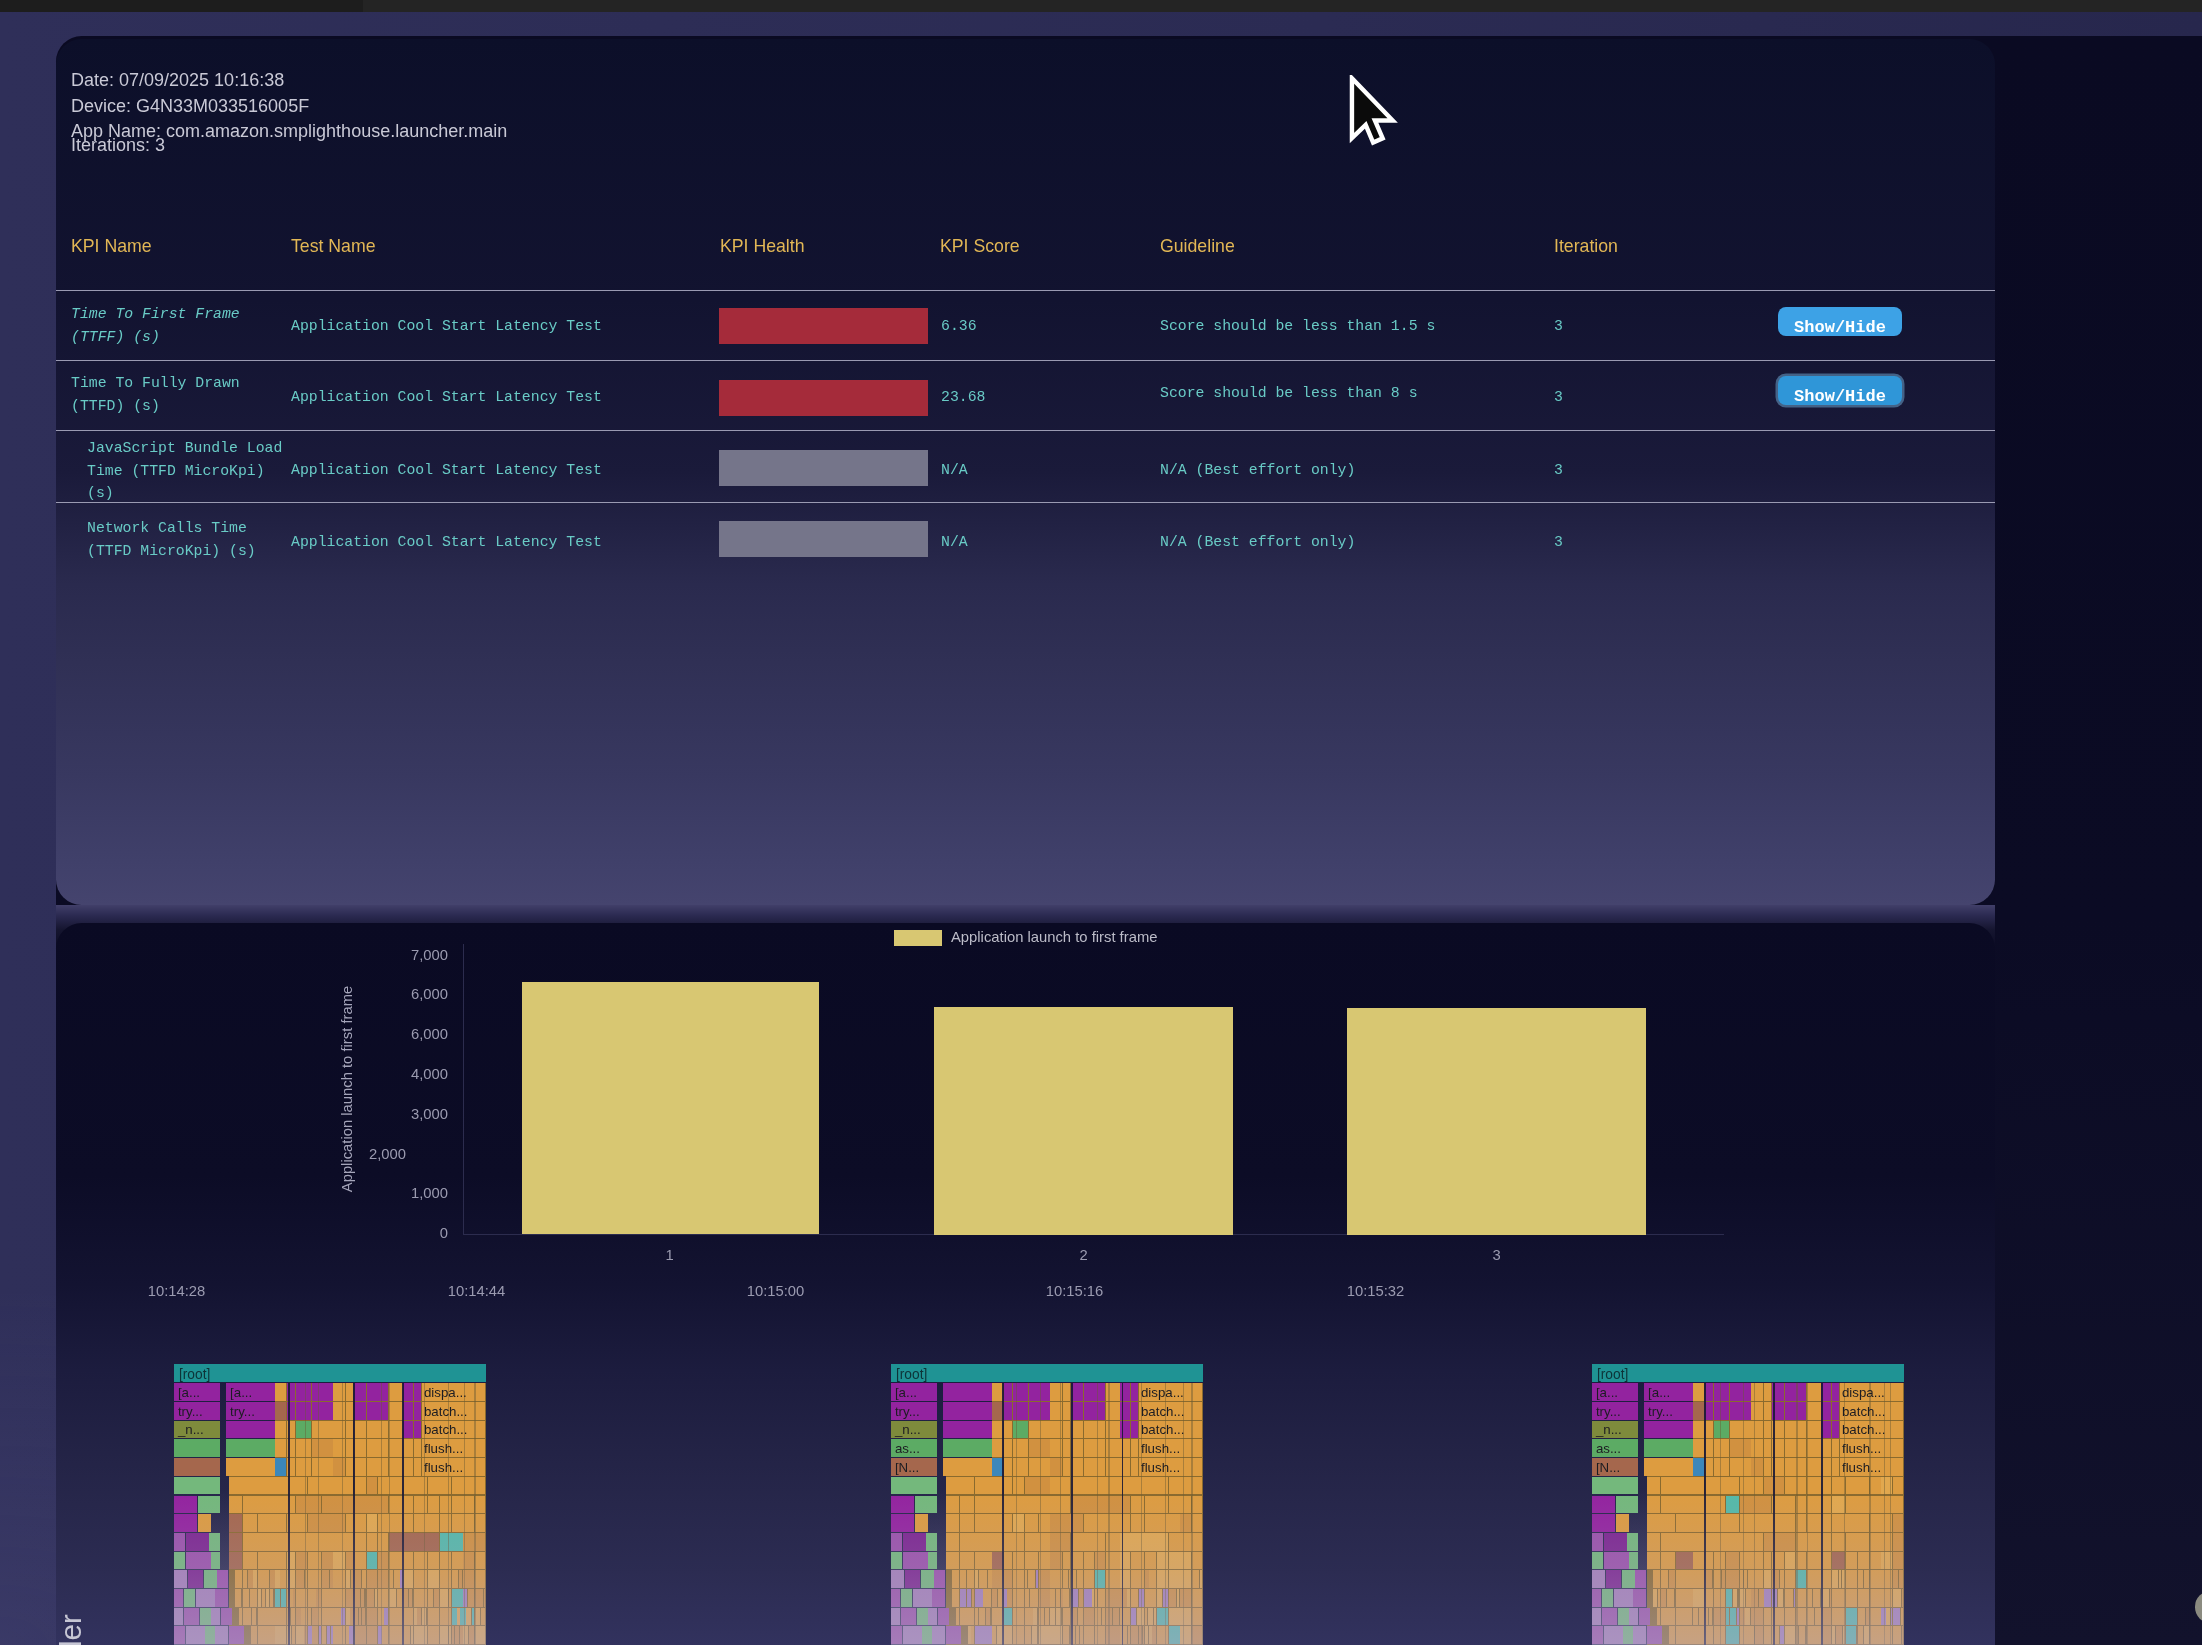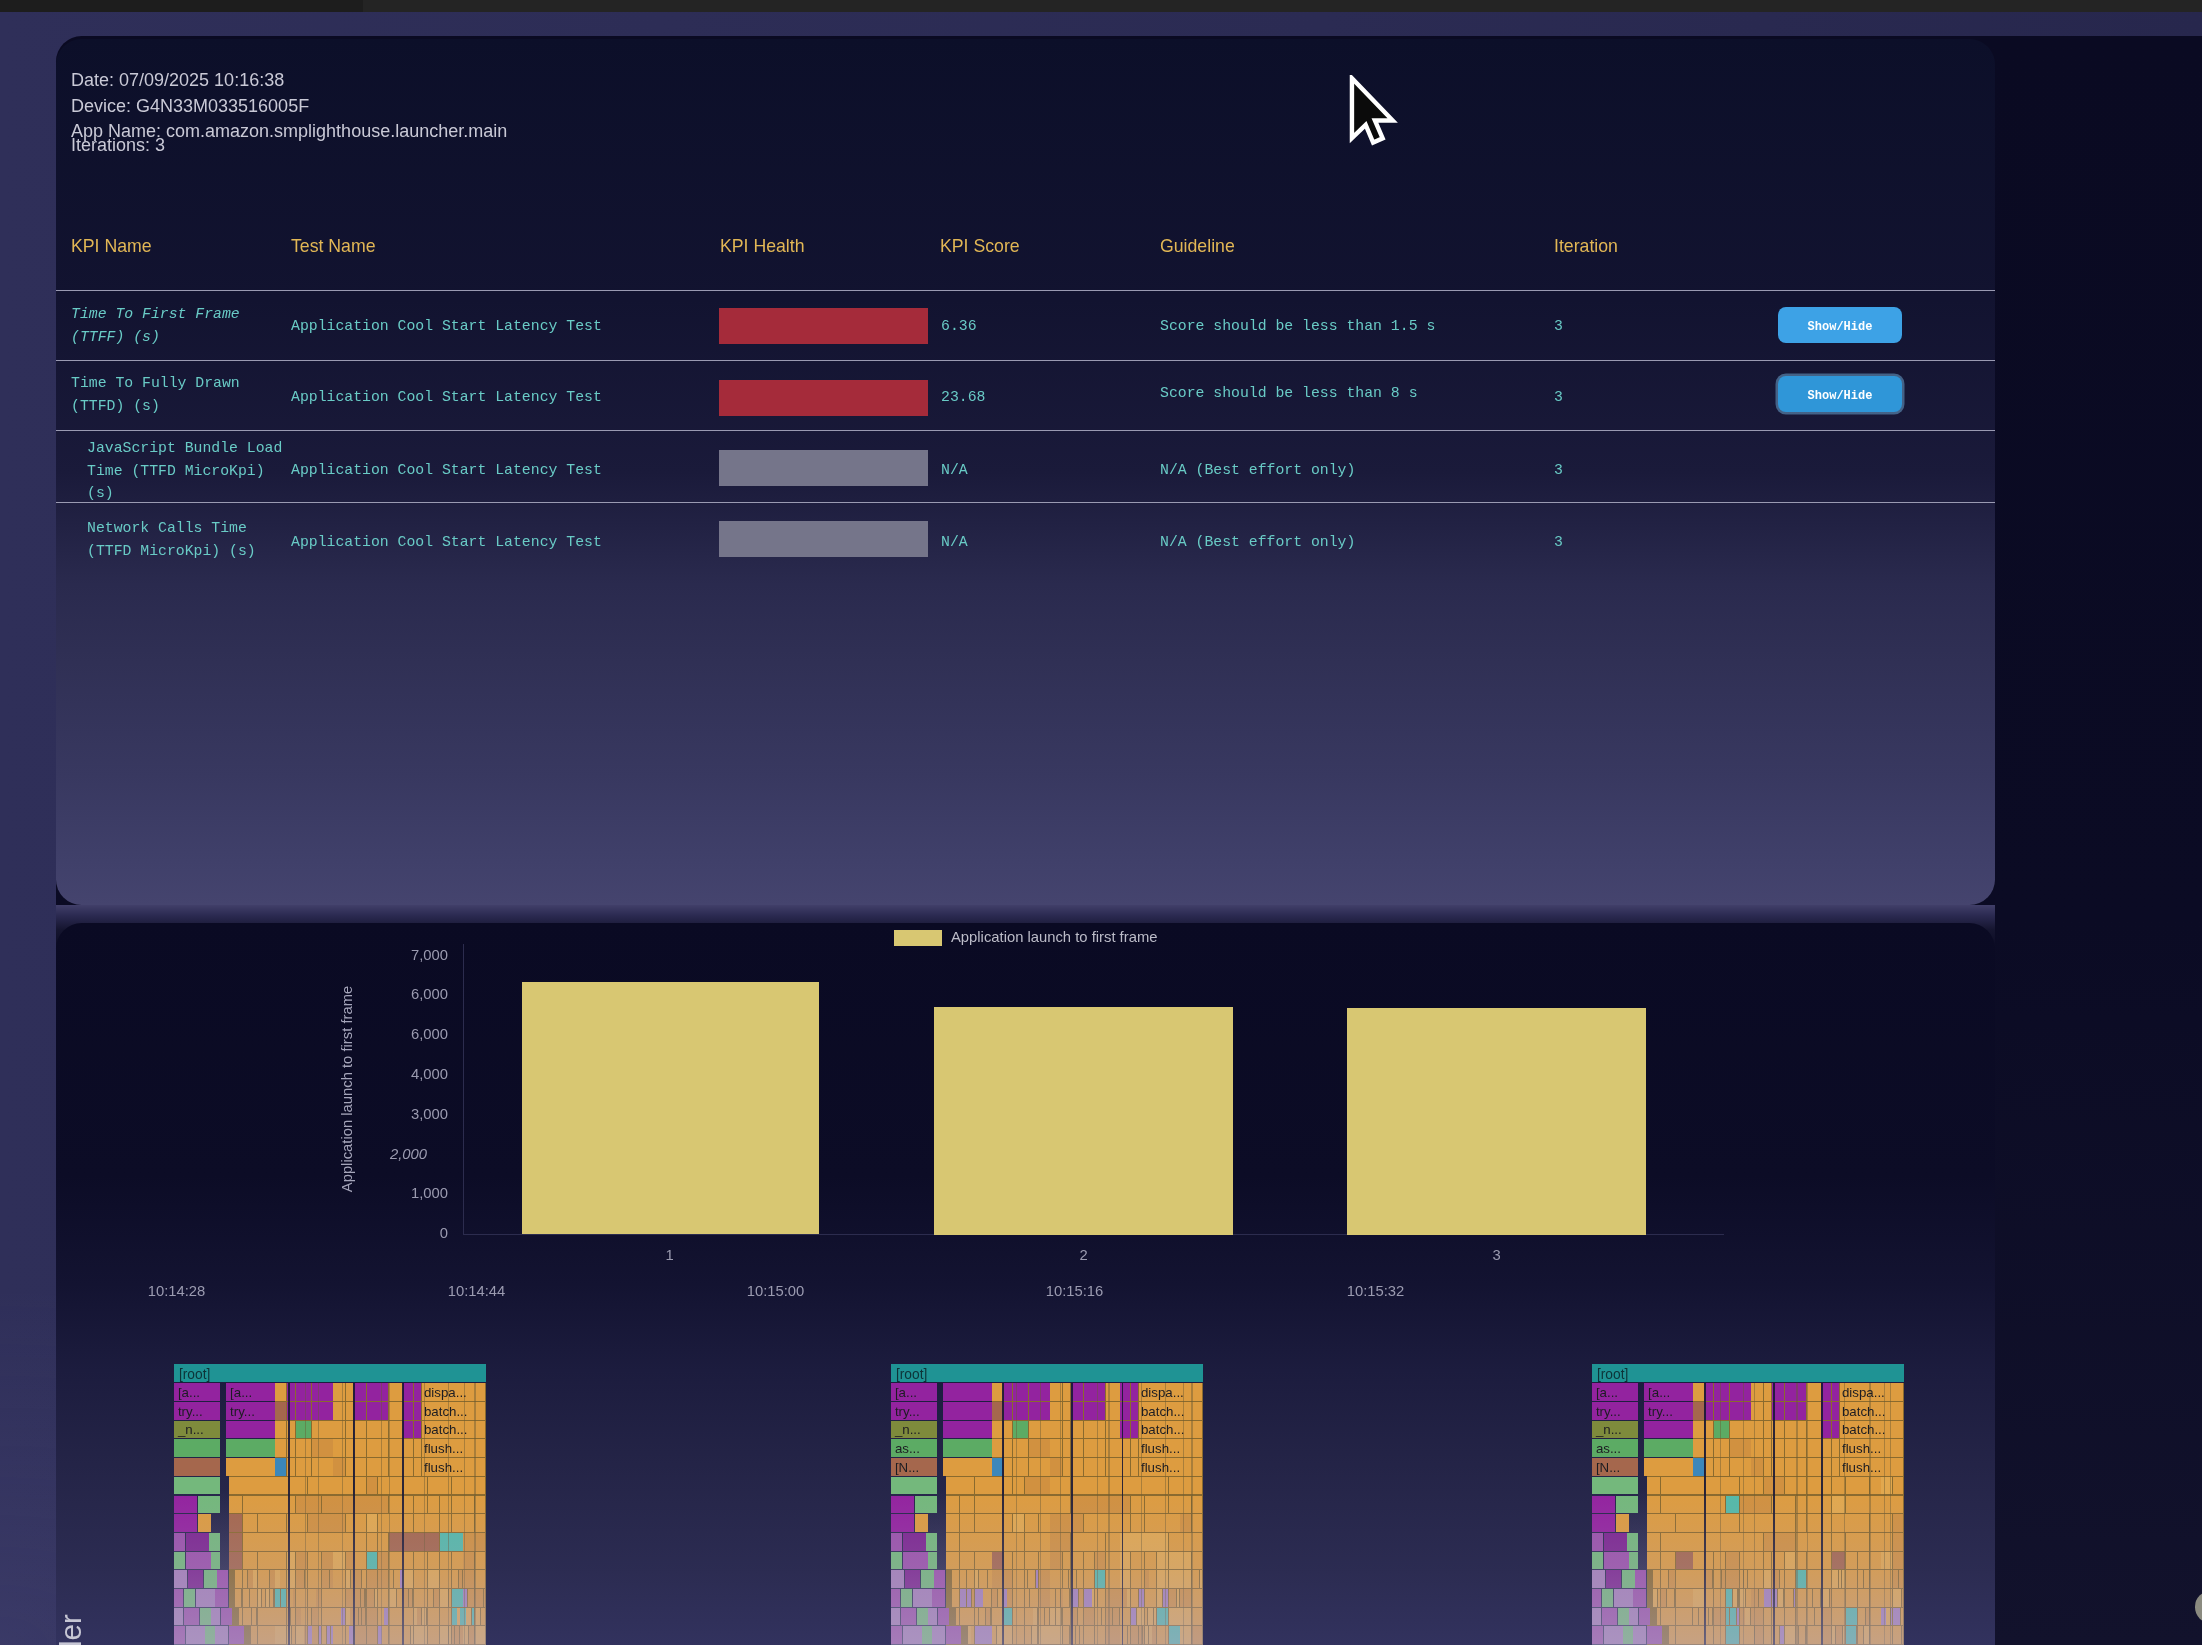--- a/index.html
+++ b/index.html
@@ -15,22 +15,22 @@
   background:linear-gradient(180deg,#413f69 0%,#2a2950 20%,#15152f 45%,rgba(10,10,33,0) 80%);}
 #card2{left:56px;top:923px;width:1939px;height:722px;border-top-left-radius:25.6px;border-top-right-radius:25.6px;
   background:linear-gradient(180deg,#0a0a23 0%,#0c0c26 35%,#131331 50%,#1c1c3e 62%,#242447 75%,#2c2c52 90%,#32325e 100%);}
 .meta{color:#c9c9d6;font-size:18px;line-height:25.6px;}
 .hdr{color:#e2b755;font-size:17.7px;font-weight:normal;}
 .mono{font-family:"Liberation Mono",monospace;font-size:14.8px;color:#69cbc6;line-height:22.7px;white-space:pre;}
 .hline{height:1px;background:#9a9ab2;left:56px;width:1939px;}
 .bar{width:209px;height:36px;}
 .red{background:#a52b3a;}
 .gray{background:#75758a;}
-.btn{width:124px;height:36px;background:#3da2e6;border-radius:7.9px;color:#fff;font-weight:bold;
-  font-family:"Liberation Mono",monospace;font-size:12px;text-align:center;line-height:41px;}
+.btn{width:124px;height:29px;background:#3da2e6;border-radius:7.9px;color:#fff;font-weight:bold;
+  font-family:"Liberation Mono",monospace;font-size:17px;text-align:center;line-height:41px;}
 .glab{color:#9b9bb0;font-size:14.8px;}
 .bary{background:#d8c772;}
 </style></head><body>
 <div class="abs" id="tabL"></div>
 <div class="abs" id="tabR"></div>
 <div class="abs" id="container"></div>
 <div class="abs" id="card1"></div>
 <div class="abs" id="gapband"></div>
 <div class="abs" id="card2"></div>
 <div class="abs meta" style="left:71px;top:48px;margin-top:20px;">Date: 07/09/2025 10:16:38<br>Device: G4N33M033516005F<br>App Name: com.amazon.smplighthouse.launcher.main</div>
@@ -76,21 +76,21 @@
 <div class="abs mono" style="left:941px;top:531px;">N/A</div>
 <div class="abs mono" style="left:1160px;top:531px;">N/A (Best effort only)</div>
 <div class="abs mono" style="left:1554px;top:531px;">3</div>
 <div class="abs " style="left:894px;top:930px;width:48px;height:15.8px;background:#d8c772;"></div>
 <div class="abs glab" style="left:951px;top:929px;color:#bcbcc8;">Application launch to first frame</div>
 <div class="abs glab" style="left:369px;top:947px;width:79px;text-align:right;">7,000</div>
 <div class="abs glab" style="left:369px;top:986px;width:79px;text-align:right;">6,000</div>
 <div class="abs glab" style="left:369px;top:1026px;width:79px;text-align:right;">6,000</div>
 <div class="abs glab" style="left:369px;top:1066px;width:79px;text-align:right;">4,000</div>
 <div class="abs glab" style="left:369px;top:1106px;width:79px;text-align:right;">3,000</div>
-<div class="abs glab" style="left:369px;top:1146px;width:79px;text-align:center;font-style:italic;">2,000</div>
+<div class="abs glab" style="left:369px;top:1146px;width:79px;text-align:left;">2,000</div>
 <div class="abs glab" style="left:369px;top:1185px;width:79px;text-align:right;">1,000</div>
 <div class="abs glab" style="left:369px;top:1225px;width:79px;text-align:right;">0</div>
 <div class="abs " style="left:463px;top:944px;width:1px;height:291px;background:#2c2c4e;"></div>
 <div class="abs " style="left:463px;top:1234px;width:1261px;height:1px;background:#2c2c4e;"></div>
 <div class="abs glab" style="left:199px;top:1081px;width:296px;text-align:center;color:#a5a5ba;transform:rotate(-90deg);">Application launch to first frame</div>
 <div class="abs bary" style="left:522px;top:982px;width:297px;height:252px;"></div>
 <div class="abs bary" style="left:934px;top:1007px;width:299px;height:228px;"></div>
 <div class="abs bary" style="left:1347px;top:1008px;width:299px;height:227px;"></div>
 <div class="abs glab" style="left:650px;top:1247px;width:39px;text-align:center;">1</div>
 <div class="abs glab" style="left:1064px;top:1247px;width:39px;text-align:center;">2</div>

